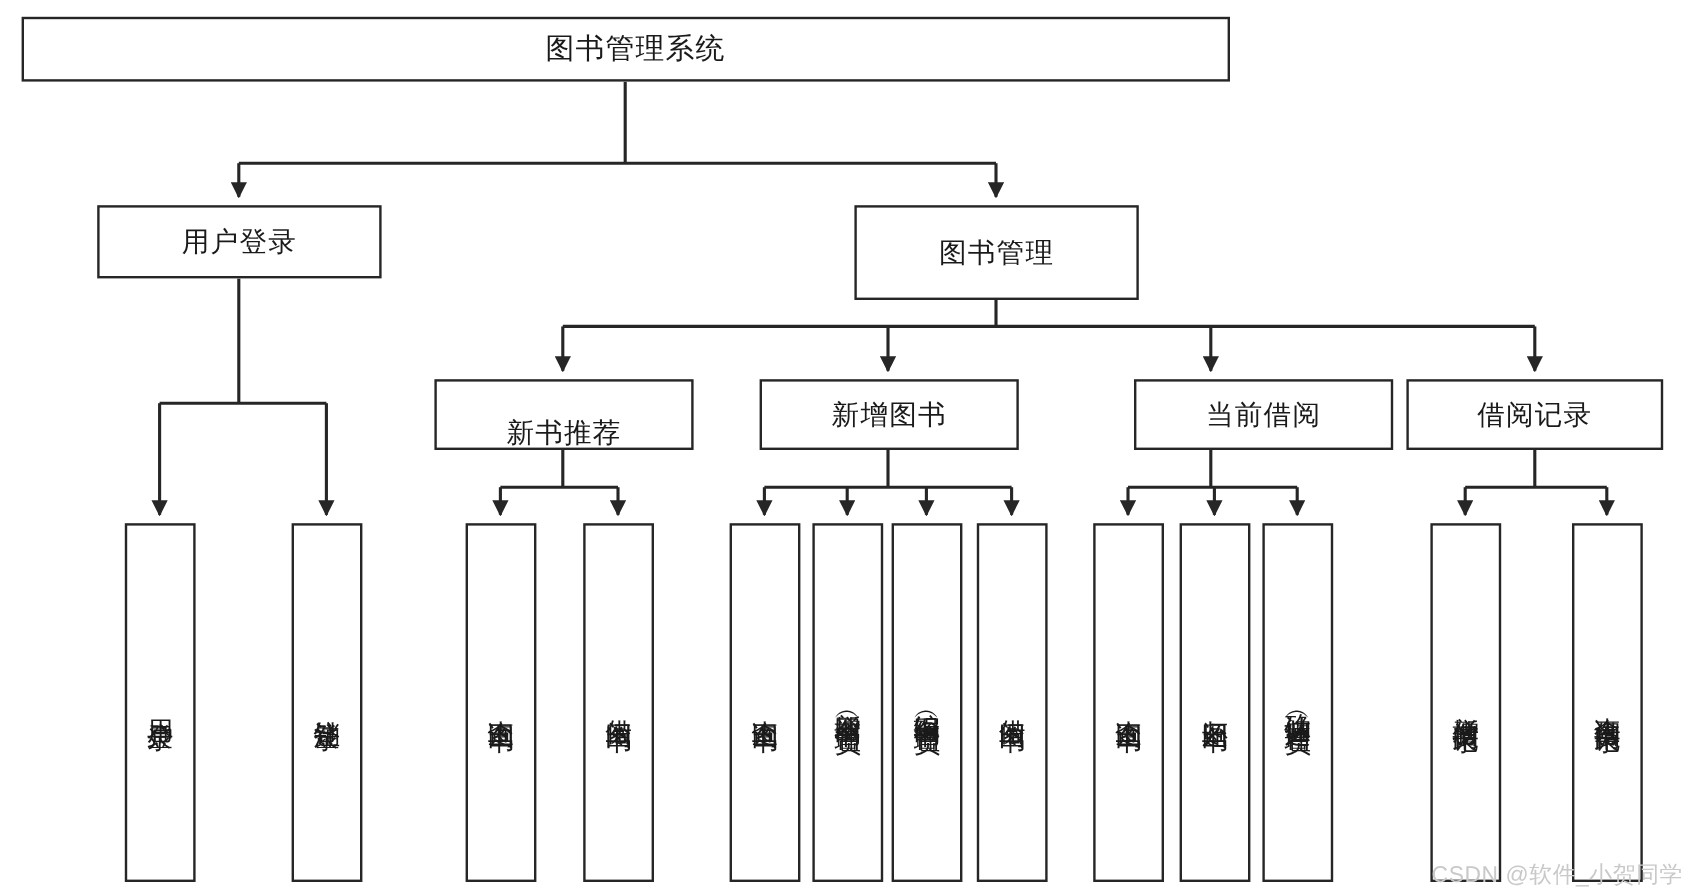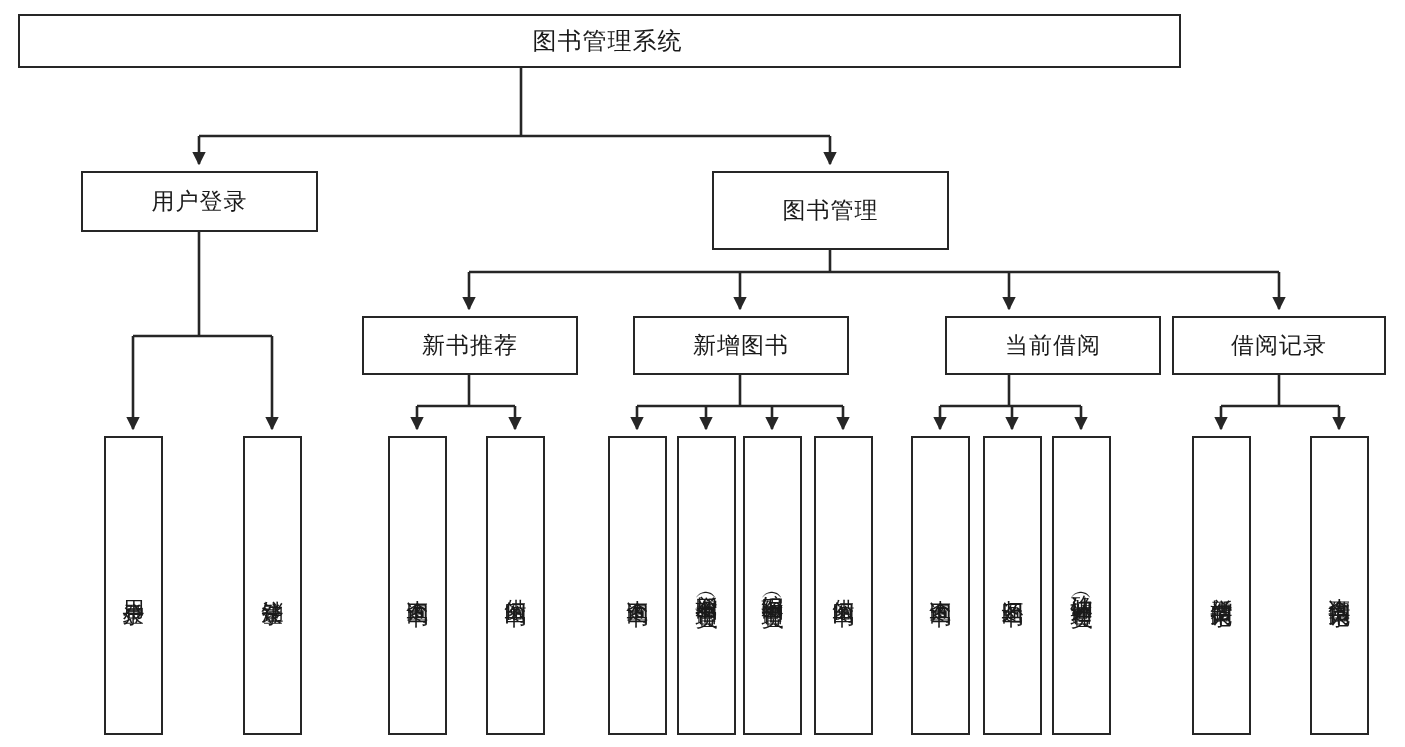--- a/index.html
+++ b/index.html
@@ -112,33 +112,33 @@
       <path d="M 1012 406 L 1012 429" marker-end="url(#arrow)"></path>
       <path d="M 1081 406 L 1081 429" marker-end="url(#arrow)"></path>
 
       <path d="M 1279 375 L 1279 406"></path>
       <path d="M 1221 406 L 1339 406"></path>
       <path d="M 1221 406 L 1221 429" marker-end="url(#arrow)"></path>
       <path d="M 1339 406 L 1339 429" marker-end="url(#arrow)"></path>
     </g>
   </svg>
 
-  <div class="node horiz root" style="left:18px; top:14px; width:1163px; height:54px;padding-left:16px;">
+  <div class="node horiz root" style="left:18px; top:14px; width:1007px; height:54px;padding-left:16px;">
     <span>图书管理系统</span>
   </div>
 
   <div class="node horiz" style="left:81px; top:171px; width:237px; height:61px;">
     <span>用户登录</span>
   </div>
 
   <div class="node horiz" style="left:712px; top:171px; width:237px; height:79px;">
     <span>图书管理</span>
   </div>
 
-  <div class="node horiz" style="left:362px; top:316px; width:216px; height:59px;">
+  <div class="node horiz" style="left:362px; top:316px; width:216px; height:59px;align-items:flex-end;">
     <span>新书推荐</span>
   </div>
 
   <div class="node horiz" style="left:633px; top:316px; width:216px; height:59px;">
     <span>新增图书</span>
   </div>
 
   <div class="node horiz" style="left:945px; top:316px; width:216px; height:59px;">
     <span>当前借阅</span>
   </div>
@@ -192,14 +192,15 @@
   </div>
 
   <div class="node vert" style="left:1192px; top:436px; width:59px; height:299px;">
     <span class="vtext">新增借阅记录</span>
   </div>
 
   <div class="node vert" style="left:1310px; top:436px; width:59px; height:299px;">
     <span class="vtext">查询借阅记录</span>
   </div>
 
+  <div class="watermark" style="left:1193px; top:716px;">CSDN @软件_小贺同学</div>
 
 </div>
 
 </body></html>

